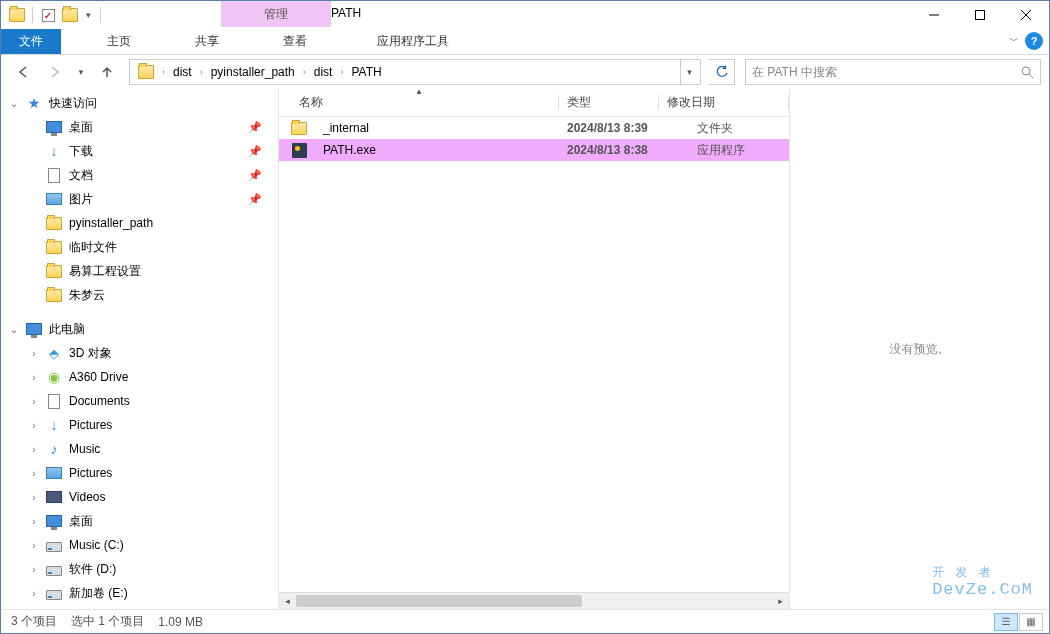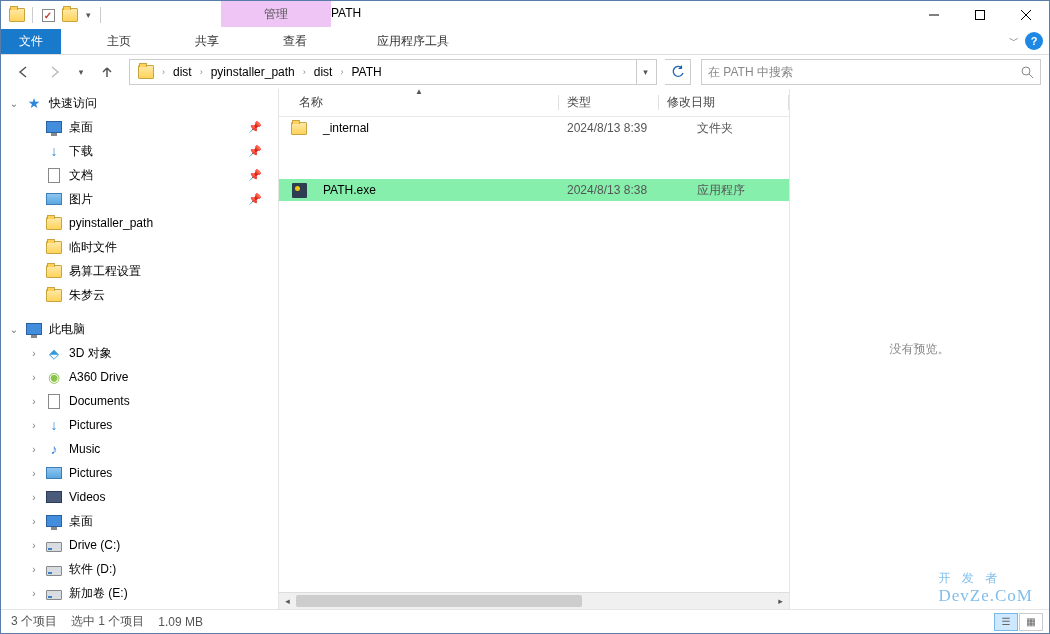--- a/index.html
+++ b/index.html
@@ -31,21 +31,21 @@
   
   
   .navrow { height:34px; display:flex; align-items:center; padding:4px 8px; gap:4px; }
   .navbtn { width:28px; height:26px; display:flex; align-items:center; justify-content:center; color:#555; border-radius:2px;}
   .navbtn.disabled { color:#bbb; }
   .addrbar { flex:1; height:26px; border:1px solid #ccc; display:flex; align-items:center; padding:0 2px; margin:0 4px;}
   .addrbar .seg { display:flex; align-items:center; padding:0 6px; height:30px;}
   .addrbar .chev { color:#888; font-size:9px; padding:0 2px;}
   .addr-dropdown { border-left:1px solid #ccc; width:18px; height:24px; display:flex; align-items:center; justify-content:center; font-size:9px; color:#555;}
   .refresh { border:1px solid #ccc; border-left:none; width:26px; height:26px; display:flex; align-items:center; justify-content:center; color:#1e66b0;}
-  .searchbox { width:340px; height:26px; border:1px solid #ccc; margin-left:6px; display:flex; align-items:center; padding:0 6px; color:#888; justify-content:space-between;}
+  .searchbox { width:296px; height:26px; border:1px solid #ccc; margin-left:6px; display:flex; align-items:center; padding:0 6px; color:#888; justify-content:space-between;}
   
   
   .main { display:flex; height: calc(100% - 28px - 26px - 34px - 24px); }
   
   
   .navpane { width:280px; border-right:1px solid #e5e5e5; overflow-y:auto; overflow-x:hidden; padding-top:2px;}
   .nav-item { display:flex; align-items:center; height:24px; padding-left:24px; position:relative;}
   .nav-item.l2 { padding-left:44px; }
   .nav-item .exp { position:absolute; left:8px; font-size:10px; color:#777; width:10px; text-align:center;}
   .nav-item.l2 .exp { left:28px;}
@@ -72,24 +72,24 @@
   .filelist { flex:1; position:relative; overflow:auto;}
   .colhdr { display:flex; height:28px; border-bottom:1px solid #e8e8e8; align-items:center; position:sticky; top:0; background:#fff;}
   .colhdr .col { padding:0 8px; color:#444; position:relative; height:100%; display:flex; align-items:center;}
   .colhdr .col::after { content:""; position:absolute; right:0; top:6px; bottom:6px; width:1px; background:#e0e0e0;}
   .col-name { width:280px; padding-left:20px !important;}
   .col-date { width:130px;}
   .col-type { width:100px;}
   .sort-ind { position:absolute; left:50%; top:-2px; transform:translateX(-50%); font-size:8px; color:#555;}
   
   .filerow { display:flex; height:22px; align-items:center;}
-  .filerow.selected { background:#86efac;margin-top:40px; }
+  .filerow.selected { background:#f0abfc; }
   .filerow .cell { padding:0 8px;}
   .filerow .name-cell { width:280px; display:flex; align-items:center; gap:16px; padding-left:12px;}
-  .filerow .date-cell { width:130px; color:#555;}
+  .filerow .date-cell { width:130px; color:#555;font-weight:bold;}
   .filerow .type-cell { width:100px; color:#555;}
   .file-ico { width:16px; height:16px; display:flex; align-items:center; justify-content:center;}
   .txt-ico { width:12px; height:15px; background:#fff; border:1px solid #999; position:relative;}
   .txt-ico::before{content:"";position:absolute;top:3px;left:2px;right:2px;height:1px;background:#bbb;box-shadow:0 2px 0 #bbb,0 4px 0 #bbb,0 6px 0 #bbb;}
   .exe-ico { width:15px; height:15px; background:#2c3e50; border-radius:1px; position:relative;}
   .exe-ico::after{content:"";position:absolute;top:3px;left:3px;width:5px;height:5px;background:#f1c40f;border-radius:50%;}
   
   .hscroll { position:absolute; bottom:0; left:0; right:0; height:17px; background:#f0f0f0; border-top:1px solid #ddd; display:flex; align-items:center;}
   .hscroll .arrow { width:17px; height:17px; display:flex; align-items:center; justify-content:center; font-size:9px; color:#555;}
   .hscroll .track { flex:1; height:100%; position:relative;}
@@ -97,22 +97,22 @@
   
   
   .preview { width:260px; border-left:1px solid #e5e5e5; display:flex; align-items:center; justify-content:center; color:#888; position:relative;}
   
   
   .statusbar { height:24px; border-top:1px solid #e5e5e5; display:flex; align-items:center; padding:0 10px; gap:14px; color:#555; position:relative;}
   .statusbar .viewbtns { position:absolute; right:6px; display:flex; gap:1px;}
   .viewbtn { width:24px; height:18px; border:1px solid #ccc; display:flex; align-items:center; justify-content:center; font-size:10px; color:#666;}
   .viewbtn.active { background:#cde8ff; border-color:#7ab8e8;}
   
-  .watermark { position:absolute; right:16px; bottom:28px; color:#6bb3e8; font-size:26px; font-family:"Microsoft YaHei"; letter-spacing:4px; opacity:0.85; line-height:1.05; text-align:left;}
-  .watermark .sub { font-size:17px; letter-spacing:1px; display:block; font-family:Liberation Serif, serif; text-transform:none;}
+  .watermark { position:absolute; right:16px; bottom:34px; color:#6bb3e8; font-size:26px; font-family:"Microsoft YaHei"; letter-spacing:4px; opacity:0.85; line-height:1.05; text-align:left;}
+  .watermark .sub { font-size:17px; letter-spacing:1px; display:block; font-family:Liberation Mono, monospace; text-transform:none;}
   
   .navpane::-webkit-scrollbar { width:17px;}
   .navpane::-webkit-scrollbar-track { background:#f0f0f0;}
   .navpane::-webkit-scrollbar-thumb { background:#cdcdcd;}
   .navpane::-webkit-scrollbar-button { background:#f0f0f0; height:17px;}
 </style>
 </head>
 <body>
 
 <div class="titlebar">
@@ -336,21 +336,21 @@
           <span class="ico">
             <div class="monitor-ico"></div>
           </span>
           <span>桌面</span>
         </div>
         <div class="nav-item l2">
           <span class="exp">›</span>
           <span class="ico">
             <div class="drive-ico"></div>
           </span>
-          <span>Drive (C:)</span>
+          <span>Music (C:)</span>
         </div>
         <div class="nav-item l2">
           <span class="exp">›</span>
           <span class="ico">
             <div class="drive-ico"></div>
           </span>
           <span>软件 (D:)</span>
         </div>
         <div class="nav-item l2">
           <span class="exp">›</span>

